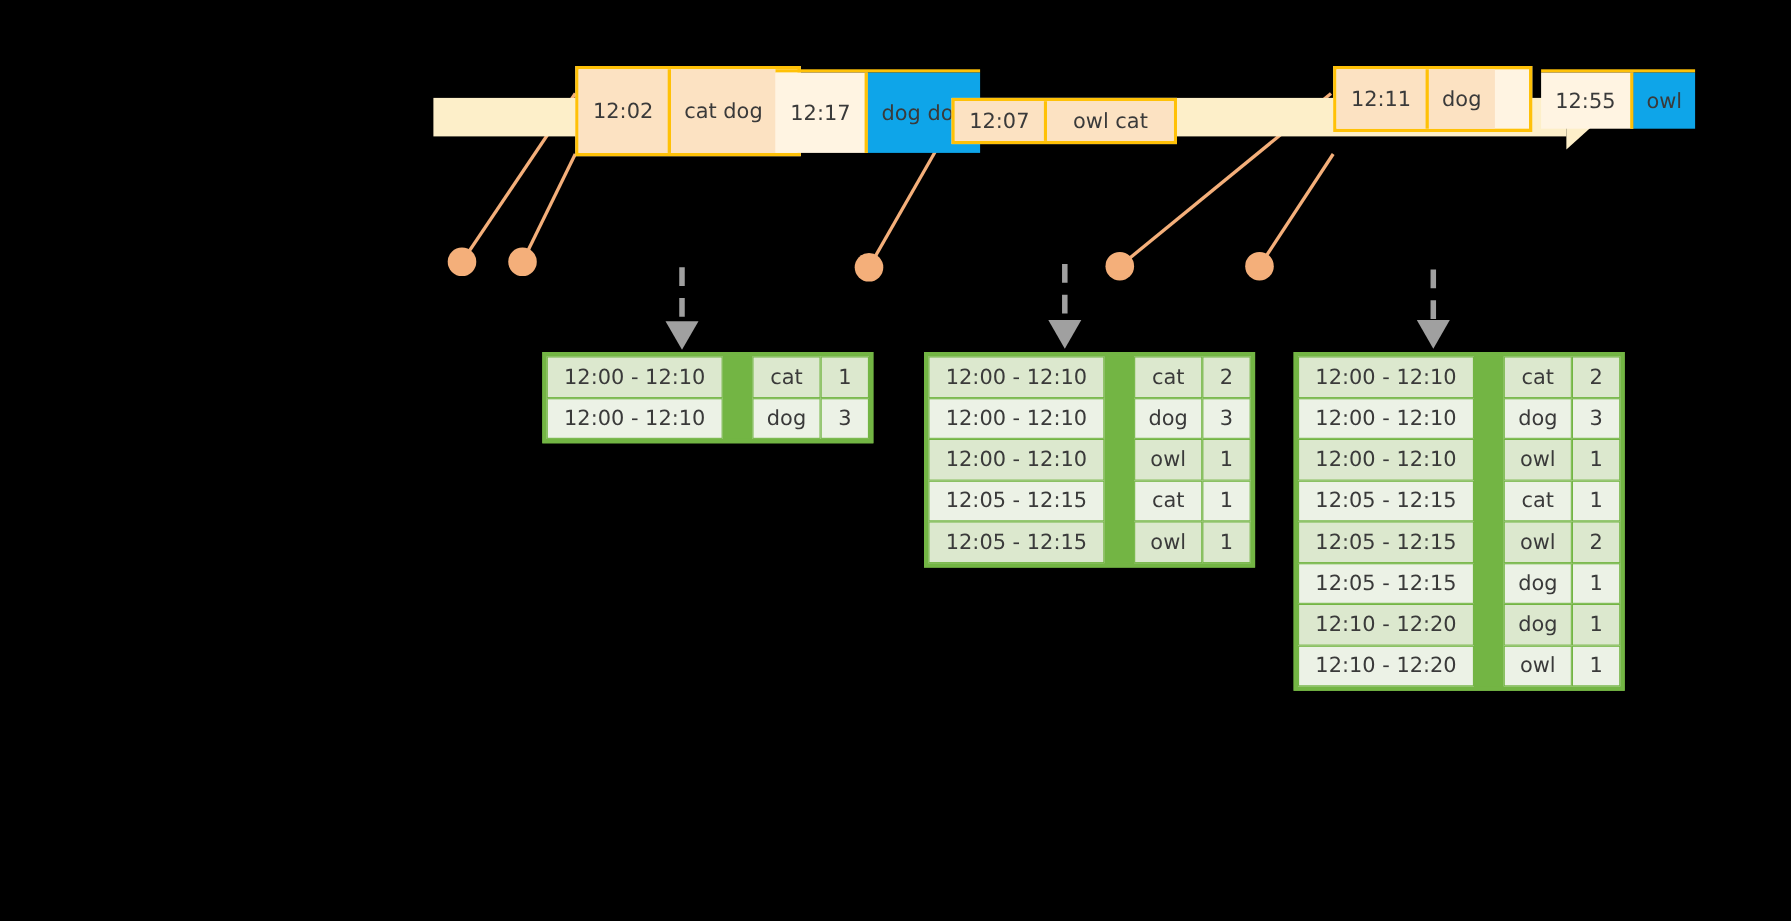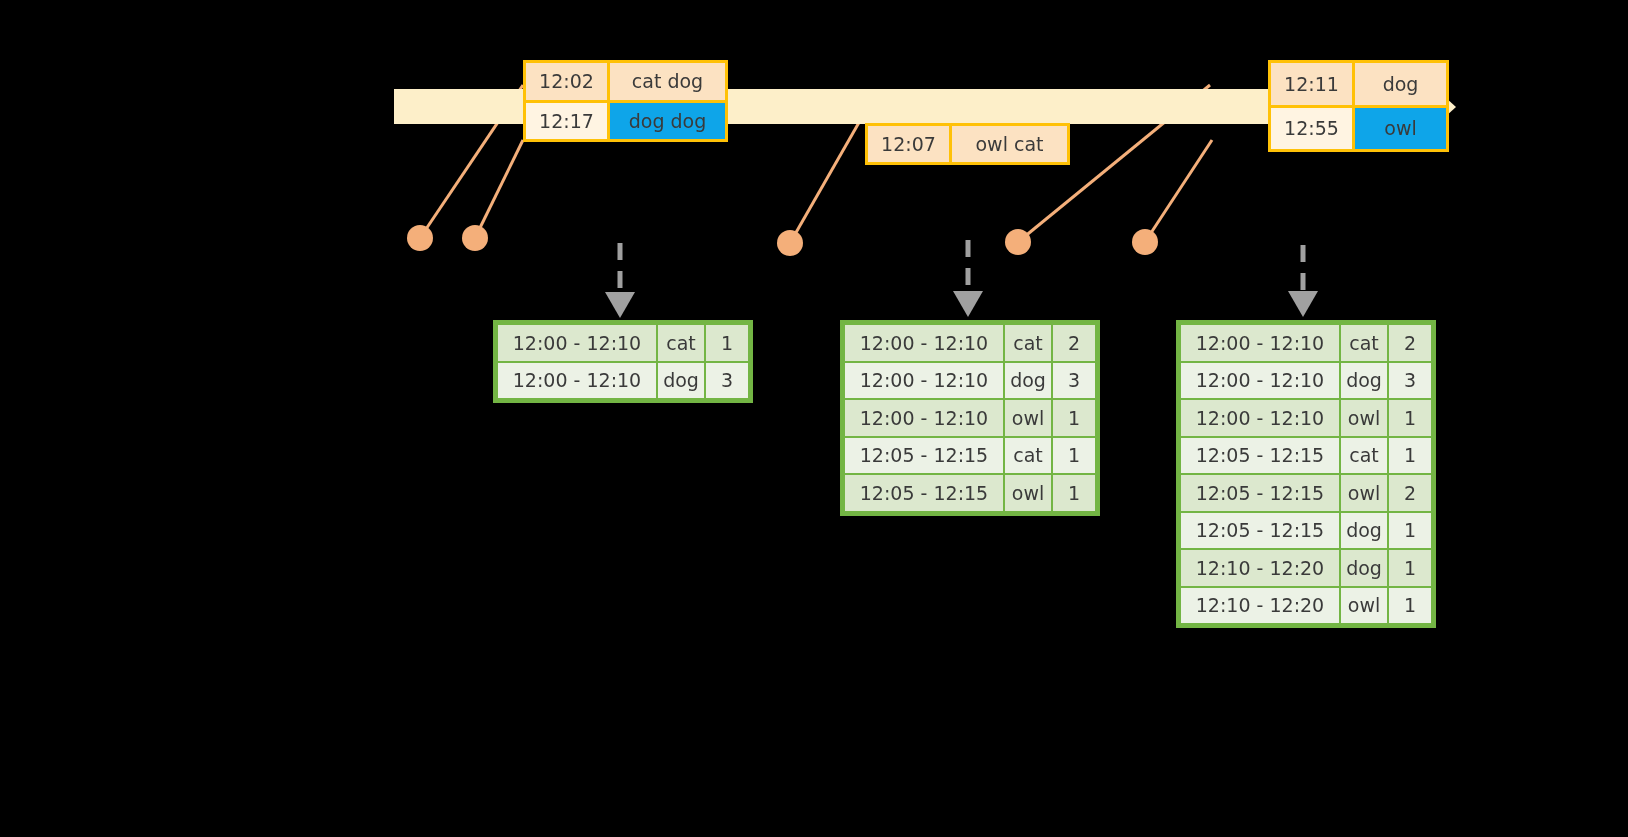--- a/index.html
+++ b/index.html
@@ -42,21 +42,21 @@
     width: 0; height: 0;
   }
 
   
   .event-box {
     position: absolute;
     border: 3px solid #FFC107;
     box-sizing: border-box;
     background: #FFF4E2;
     display: flex;
-    flex-direction: column;
+    flex-direction: row;
   }
   .event-row {
     display: flex;
     flex: 1 1 0;
     min-height: 0;
   }
   .event-row + .event-row {
     border-top: 3px solid #FFC107;
   }
   .event-row.shade .cell-time,
@@ -109,21 +109,21 @@
     color: #3a3a3a;
     box-sizing: border-box;
     border: 1.5px solid #73B544;
     background: #ECF2E6;
     white-space: nowrap;
   }
   .rt-row.shade .rt-cell {
     background: #DCE8CE;
   }
   .rt-col-window { width: 160px; }
-  .rt-col-word   { width: 48px; }
+  .rt-col-word   { width: 62px; margin-left: 27px; }
   .rt-col-count  { width: 44px; }
 
   
   .trigger-dot {
     position: absolute;
     width: 26px;
     height: 26px;
     border-radius: 50%;
     background: #F4AF7A;
   }
@@ -162,28 +162,28 @@
     <div class="event-row shade">
       <div class="cell-time">12:02</div>
       <div class="cell-words">cat dog</div>
     </div>
     <div class="event-row">
       <div class="cell-time">12:17</div>
       <div class="cell-words">dog dog</div>
     </div>
   </div>
 
-  <div class="event-box" style="left:865px; top:89px; width:205px; height:42px;margin-top:34px;">
+  <div class="event-box" style="left:865px; top:89px; width:205px; height:42px;">
     <div class="event-row shade">
       <div class="cell-time">12:07</div>
       <div class="cell-words">owl cat</div>
     </div>
   </div>
 
-  <div class="event-box" style="left:1268px; top:60px; width:181px; height:92px;">
+  <div class="event-box" style="left:1212px; top:60px; width:181px; height:60px;gap:42px;">
     <div class="event-row shade">
       <div class="cell-time">12:11</div>
       <div class="cell-words">dog</div>
     </div>
     <div class="event-row">
       <div class="cell-time">12:55</div>
       <div class="cell-words">owl</div>
     </div>
   </div>
 

